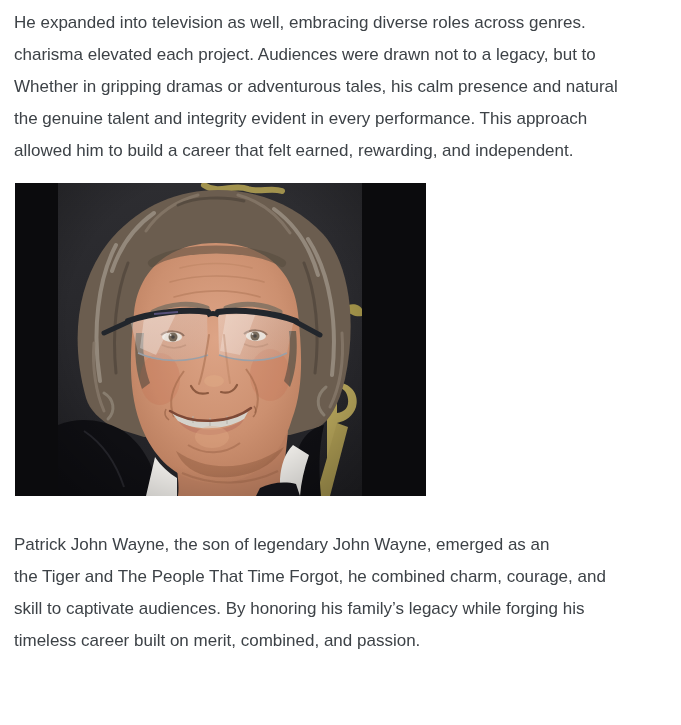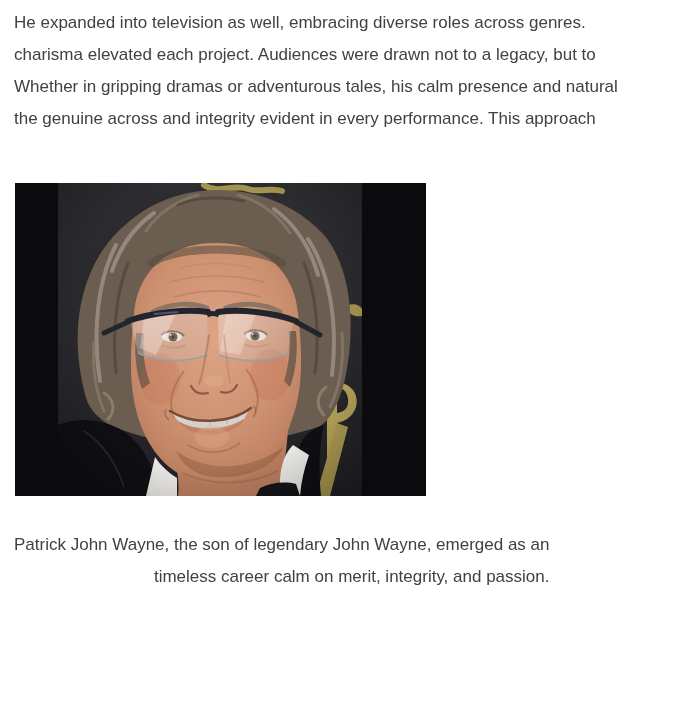--- a/index.html
+++ b/index.html
@@ -8,37 +8,38 @@
     background:var(--page-bg,#ffffff);
     font-family:"Liberation Sans",sans-serif;
   }
   .para{
     position:absolute;left:14px;margin:0;
     color:var(--text-color,#3d4247);
     font-size:17px;line-height:32px;
   }
   .line{height:32px;white-space:pre;}
   #para1{top:7px;}
-  #para2{top:529px;text-align:right;}
+  #para2{top:529px;}
   .photo-frame{
     position:absolute;left:15px;top:183px;width:411px;height:313px;margin:0;
     background:var(--letterbox,#0b0b0d);
   }
   .photo-art{position:absolute;left:43px;top:0;width:304px;height:313px;display:block;}
 </style>
 </head>
 <body>
 
 <div class="page">
 
   <p class="para" id="para1">
     <span class="line" style="display:block">He expanded into television as well, embracing diverse roles across genres.</span>
     <span class="line" style="display:block">charisma elevated each project. Audiences were drawn not to a legacy, but to</span>
     <span class="line" style="display:block">Whether in gripping dramas or adventurous tales, his calm presence and natural</span>
-    <span class="line" style="display:block">the genuine across and integrity evident in every performance. This approach</span>
+    <span class="line" style="display:block">the genuine talent and integrity evident in every performance. This approach</span>
+    <span class="line" style="display:block">allowed him to build a career that felt earned, rewarding, and independent.</span>
   </p>
 
   <figure class="photo-frame">
     <svg class="photo-art" viewBox="0 0 304 313" xmlns="http://www.w3.org/2000/svg" aria-hidden="true">
       <defs>
         <linearGradient id="bgG" x1="0" y1="0" x2="0" y2="1">
           <stop offset="0" stop-color="#2d2d31"></stop>
           <stop offset="1" stop-color="#222226"></stop>
         </linearGradient>
         <radialGradient id="skinG" cx="0.5" cy="0.4" r="0.75">
@@ -176,16 +177,18 @@
       <path d="M88,313 L97,274 C103,283 111,290 119,295 L119,313 Z" fill="#eceae6"></path>
       <path d="M222,313 L222,296 C223,282 227,270 235,262 L251,272 C246,286 243,300 242,313 Z" fill="#eceae6"></path>
       <path d="M198,313 L202,305 C212,300 226,298 238,301 L242,313 Z" fill="#14141a"></path>
 
       <rect x="0" y="0" width="304" height="313" fill="url(#vigG)"></rect>
     </svg>
   </figure>
 
   <p class="para" id="para2">
     <span class="line" style="display:block">Patrick John Wayne, the son of legendary John Wayne, emerged as an</span>
-    <span class="line" style="display:block">timeless career calm on merit, integrity, and passion.</span>
+    <span class="line" style="display:block">the Tiger and The People That Time Forgot, he combined charm, courage, and</span>
+    <span class="line" style="display:block">skill to captivate audiences. By honoring his family’s legacy while forging his</span>
+    <span class="line" style="display:block">timeless career built on merit, combined, and passion.</span>
   </p>
 
 </div>
 
 </body></html>

